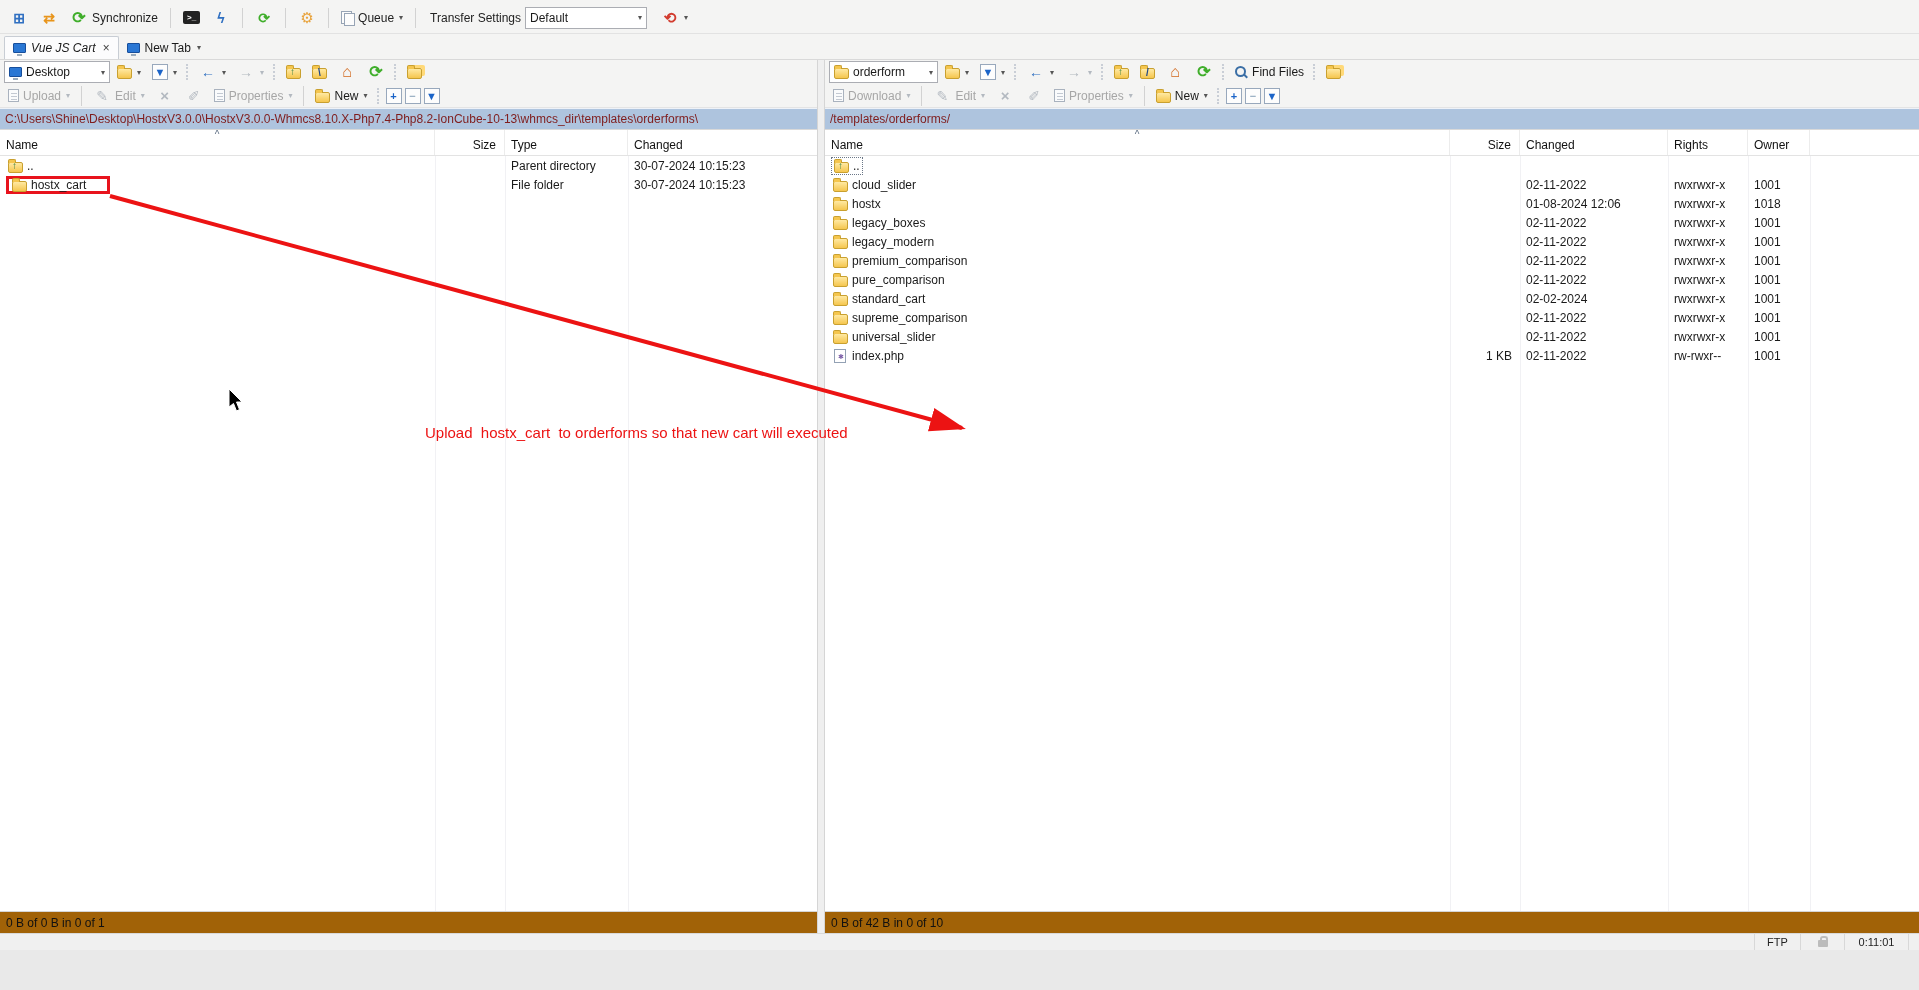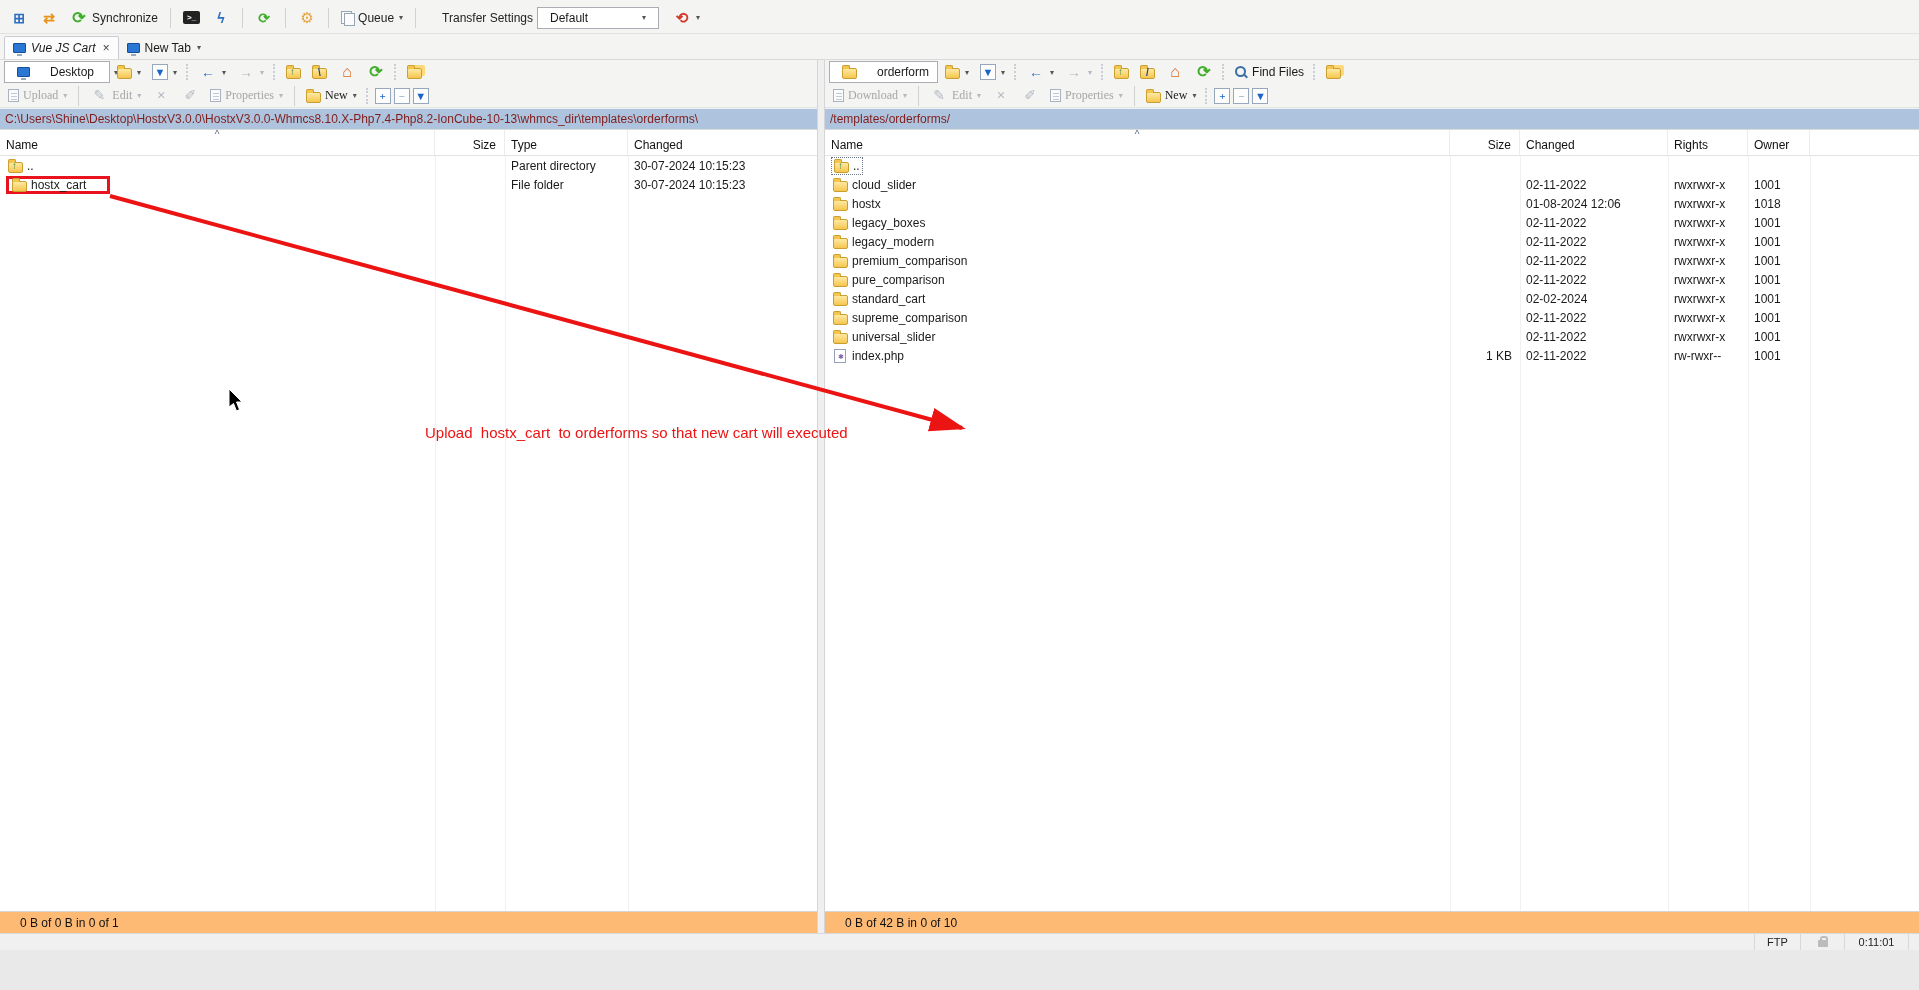--- a/index.html
+++ b/index.html
@@ -17,39 +17,39 @@
   .g-green { color:#3fae2a; font-weight:bold; font-size:16px; }
   .g-orange { color:#e8941a; font-weight:bold; }
   .g-grey { color:#a8b4c0; font-weight:bold; }
   .g-gear { color:#e8a33d; font-size:15px; }
   .g-red { color:#d23b2e; font-weight:bold; font-size:15px; }
   .console-ico { width:17px; height:13px; background:#222; border-radius:2px; color:#fff; font-size:8px; font-weight:bold; display:flex; align-items:center; justify-content:center; letter-spacing:0; }
   .stack-ico { width:13px; height:13px; position:relative; }
   .stack-ico::before, .stack-ico::after { content:""; position:absolute; width:9px; height:11px; background:#fcfcfc; border:1px solid #97a4b5; }
   .stack-ico::before { left:0; top:0; }
   .stack-ico::after { left:3px; top:2px; }
-  .combo { display:inline-flex; align-items:center; background:#fff; border:1px solid #abadb3; height:22px; padding:0 12px; gap:20px; }
+  .combo { display:inline-flex; align-items:center; background:#fff; border:1px solid #abadb3; height:22px; padding:0 4px; gap:4px; }
   .combo .dd { margin-left:auto; }
   .monitor { width:13px; height:10px; background:#2a77d4; border:1px solid #174e9b; border-radius:1px; position:relative; flex:none; }
   .monitor::after { content:""; position:absolute; left:3px; top:10px; width:5px; height:2px; background:#9ab; }
 
   
   .tabbar { height:26px; background:#f4f4f3; display:flex; align-items:flex-end; padding-left:4px; border-bottom:1px solid #d9d9d9; }
   .tab { display:inline-flex; align-items:center; gap:5px; height:23px; padding:0 8px; font-size:12px; }
   .tab.active { background:#fcfcfd; border:1px solid #c8cdd4; border-bottom:none; border-radius:2px 2px 0 0;font-style:italic; }
   .tab .close { font-size:12px; color:#444; margin-left:2px; }
 
   
   .panels { display:flex; height:873px; }
   .panel { display:flex; flex-direction:column; background:#fff; }
   .panel.left { width:817px; }
   .panel.right { width:1094px; }
   .splitter { width:8px; background:#efefef; border-left:1px solid #d5d5d5; border-right:1px solid #d5d5d5; }
   .ptoolbar { height:24px; background:#f4f4f3; display:flex; align-items:center; padding:0 4px; gap:3px; flex:none; }
-  .ptoolbar.second { border-bottom:1px solid #e4e4e4;font-family:Liberation Serif, serif; }
+  .ptoolbar.second { border-bottom:1px solid #e4e4e4; }
   .grip { width:4px; height:16px; border-left:2px dotted #c9ced6; margin:0 2px; }
   .dis { color:#a6a6a6; }
   .dis .ti, .dis .dd { color:#b3b9c0; }
   .mini-page { width:11px; height:13px; border:1px solid #a9b2be; background:#fafbfc; position:relative; }
   .mini-page::after { content:""; position:absolute; left:2px; top:3px; width:6px; height:1px; background:#c3c9d2; box-shadow:0 3px 0 #c3c9d2, 0 6px 0 #c3c9d2; }
   .boxicon { width:16px; height:16px; border:1px solid #98a8bc; background:#fdfdfd; display:inline-flex; align-items:center; justify-content:center; font-size:11px; font-weight:bold; }
   .mag { width:13px; height:13px; position:relative; }
   .mag::before { content:""; position:absolute; left:0; top:0; width:7px; height:7px; border:2px solid #3a6ea5; border-radius:50%; }
   .mag::after { content:""; position:absolute; left:8px; top:9px; width:5px; height:2px; background:#3a6ea5; transform:rotate(45deg); }
 
@@ -81,21 +81,21 @@
   .row.highlighted .namebox { border:3px solid #e8131d; width:104px; padding-left:3px; }
   .row.selected .namebox { border:1px dotted #6b7787; }
   .fi { width:16px; height:16px; position:relative; flex:none; display:inline-block; }
   .fi-folder, .fi-folder-up { width:15px; height:11px; margin-top:4px; background:linear-gradient(180deg,#ffe9a2,#f5c64e); border:1px solid #c9a02f; border-radius:2px; }
   .fi-folder::before, .fi-folder-up::before { content:""; position:absolute; top:-4px; left:-1px; width:6px; height:3px; background:#f5c64e; border:1px solid #c9a02f; border-bottom:none; border-radius:2px 2px 0 0; }
   .fi-folder-up::after { content:"↑"; position:absolute; left:3px; top:-3px; font-size:10px; font-weight:bold; color:#2c7a3d; }
   .fi-php { width:12px; height:14px; margin:1px 2px 0 1px; background:#fff; border:1px solid #93a1b4; }
   .fi-php::after { content:"✱"; position:absolute; left:3px; top:3px; font-size:7px; color:#7b5ea7; }
 
   
-  .pstatus { height:22px; background:#fdba74; border-top:1px solid #d5d5d5; display:flex; align-items:center; padding-left:20px; font-size:12px; color:#111; flex:none; }
+  .pstatus { height:22px; background:#a16207; border-top:1px solid #d5d5d5; display:flex; align-items:center; padding-left:6px; font-size:12px; color:#111; flex:none; }
   .statusbar { height:17px; background:#f0f0f0; border-top:1px solid #d9d9d9; display:flex; align-items:stretch; font-size:11px; color:#222; }
   .sb-cell { border-right:1px solid #d8d8d8; display:flex; align-items:center; justify-content:center; }
   .sb-fill { flex:1; }
   .lock { width:10px; height:7px; background:#bcbcbc; border-radius:1px; position:relative; margin-top:3px; }
   .lock::before { content:""; position:absolute; top:-4px; left:2px; width:4px; height:4px; border:2px solid #bcbcbc; border-bottom:none; border-radius:3px 3px 0 0; }
 
   
   .overlay { position:absolute; left:0; top:0; pointer-events:none; z-index:10; }
   .annotation { position:absolute; left:425px; top:424px; color:#ec1313; font-size:15px; white-space:pre; z-index:11; }
   .cursor { position:absolute; left:228px; top:388px; z-index:12; }
@@ -129,21 +129,21 @@
   <span class="tbtn">
       <span class="ti g-gear">⚙</span>
     </span>
   <span class="tsep"></span>
   <span class="tbtn">
       <span class="stack-ico"></span>
       <span class="tlabel">Queue</span>
       <span class="dd">▾</span>
     </span>
   <span class="tsep"></span>
-  <span class="tlabel" style="margin-left:18px">Transfer Settings</span>
+  <span class="tlabel" style="margin-left:6px">Transfer Settings</span>
   <span class="combo" style="width:122px">
       <span>Default</span>
       <span class="dd">▾</span>
     </span>
   <span class="tbtn" style="margin-left:6px">
       <span class="ti g-red">⟲</span>
       <span class="dd">▾</span>
     </span>
 </div>
 

